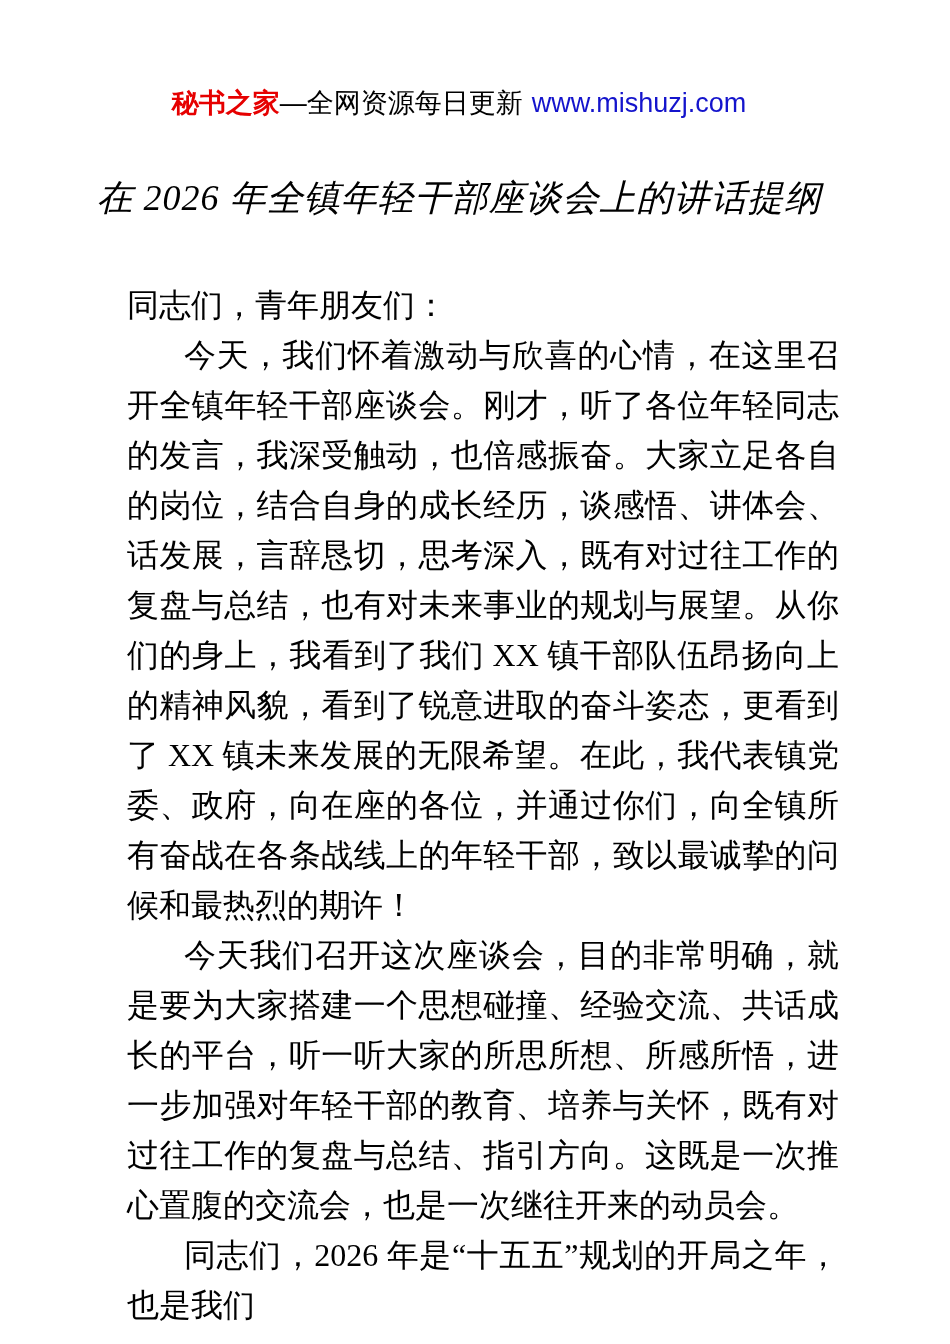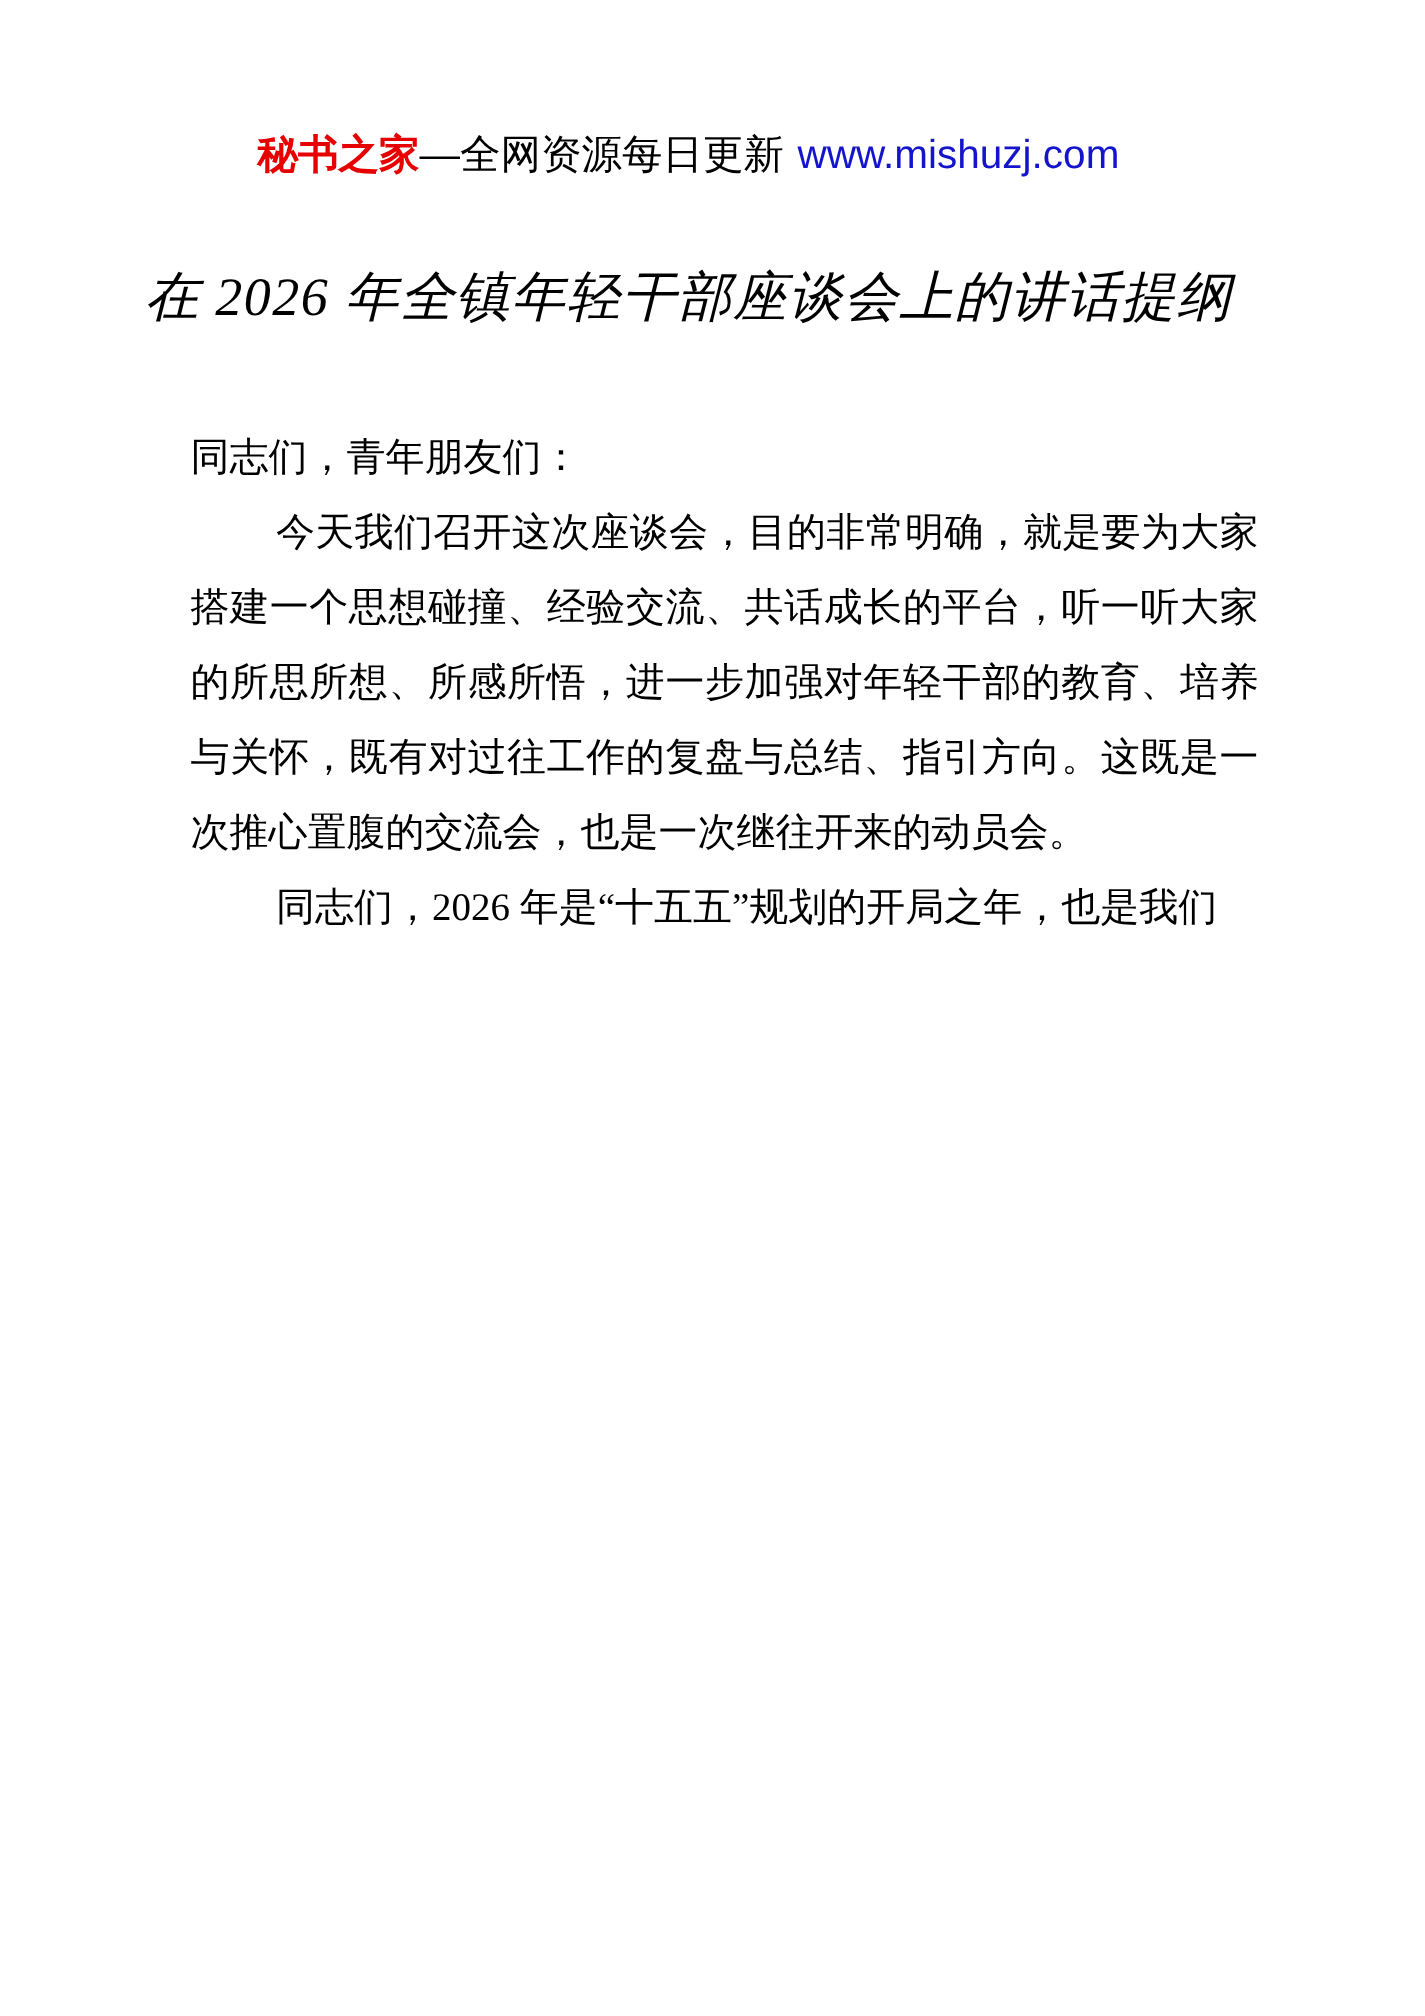--- a/index.html
+++ b/index.html
@@ -43,21 +43,21 @@
     line-height: 48px;
     font-weight: normal;
     text-align: center;
     color: #000000;
     letter-spacing: 1px;
     font-style: italic;
   }
   .doc-body {
     margin: 58px 107px 0 127px;
     width: 712px;
-    font-size: 26px;
+    font-size: 32px;
     line-height: 50px;
     color: #000000;
     text-align: justify;
   }
   .doc-body p.para {
     margin: 0;
     padding: 0;
     word-break: break-all;
   }
   .doc-body p.para.indent {
@@ -70,17 +70,18 @@
 <div class="page">
 
   <div class="doc-header">
     <span class="brand">秘书之家</span><span class="tagline">—全网资源每日更新</span><span class="site-url">www.mishuzj.com</span>
   </div>
 
   <h1 class="doc-title">在 2026 年全镇年轻干部座谈会上的讲话提纲</h1>
 
   <div class="doc-body">
       <p class="para">同志们，青年朋友们：</p>
+      <p class="para indent">今天，我们怀着激动与欣喜的心情，在这里召开全镇年轻干部座谈会。刚才，听了各位年轻同志的发言，我深受触动，也倍感振奋。大家立足各自的岗位，结合自身的成长经历，谈感悟、讲体会、话发展，言辞恳切，思考深入，既有对过往工作的复盘与总结，也有对未来事业的规划与展望。从你们的身上，我看到了我们 XX 镇干部队伍昂扬向上的精神风貌，看到了锐意进取的奋斗姿态，更看到了 XX 镇未来发展的无限希望。在此，我代表镇党委、政府，向在座的各位，并通过你们，向全镇所有奋战在各条战线上的年轻干部，致以最诚挚的问候和最热烈的期许！</p>
       <p class="para indent">今天我们召开这次座谈会，目的非常明确，就是要为大家搭建一个思想碰撞、经验交流、共话成长的平台，听一听大家的所思所想、所感所悟，进一步加强对年轻干部的教育、培养与关怀，既有对过往工作的复盘与总结、指引方向。这既是一次推心置腹的交流会，也是一次继往开来的动员会。</p>
       <p class="para indent">同志们，2026 年是“十五五”规划的开局之年，也是我们</p>
     </div>
 
 </div>
 
 </body></html>

